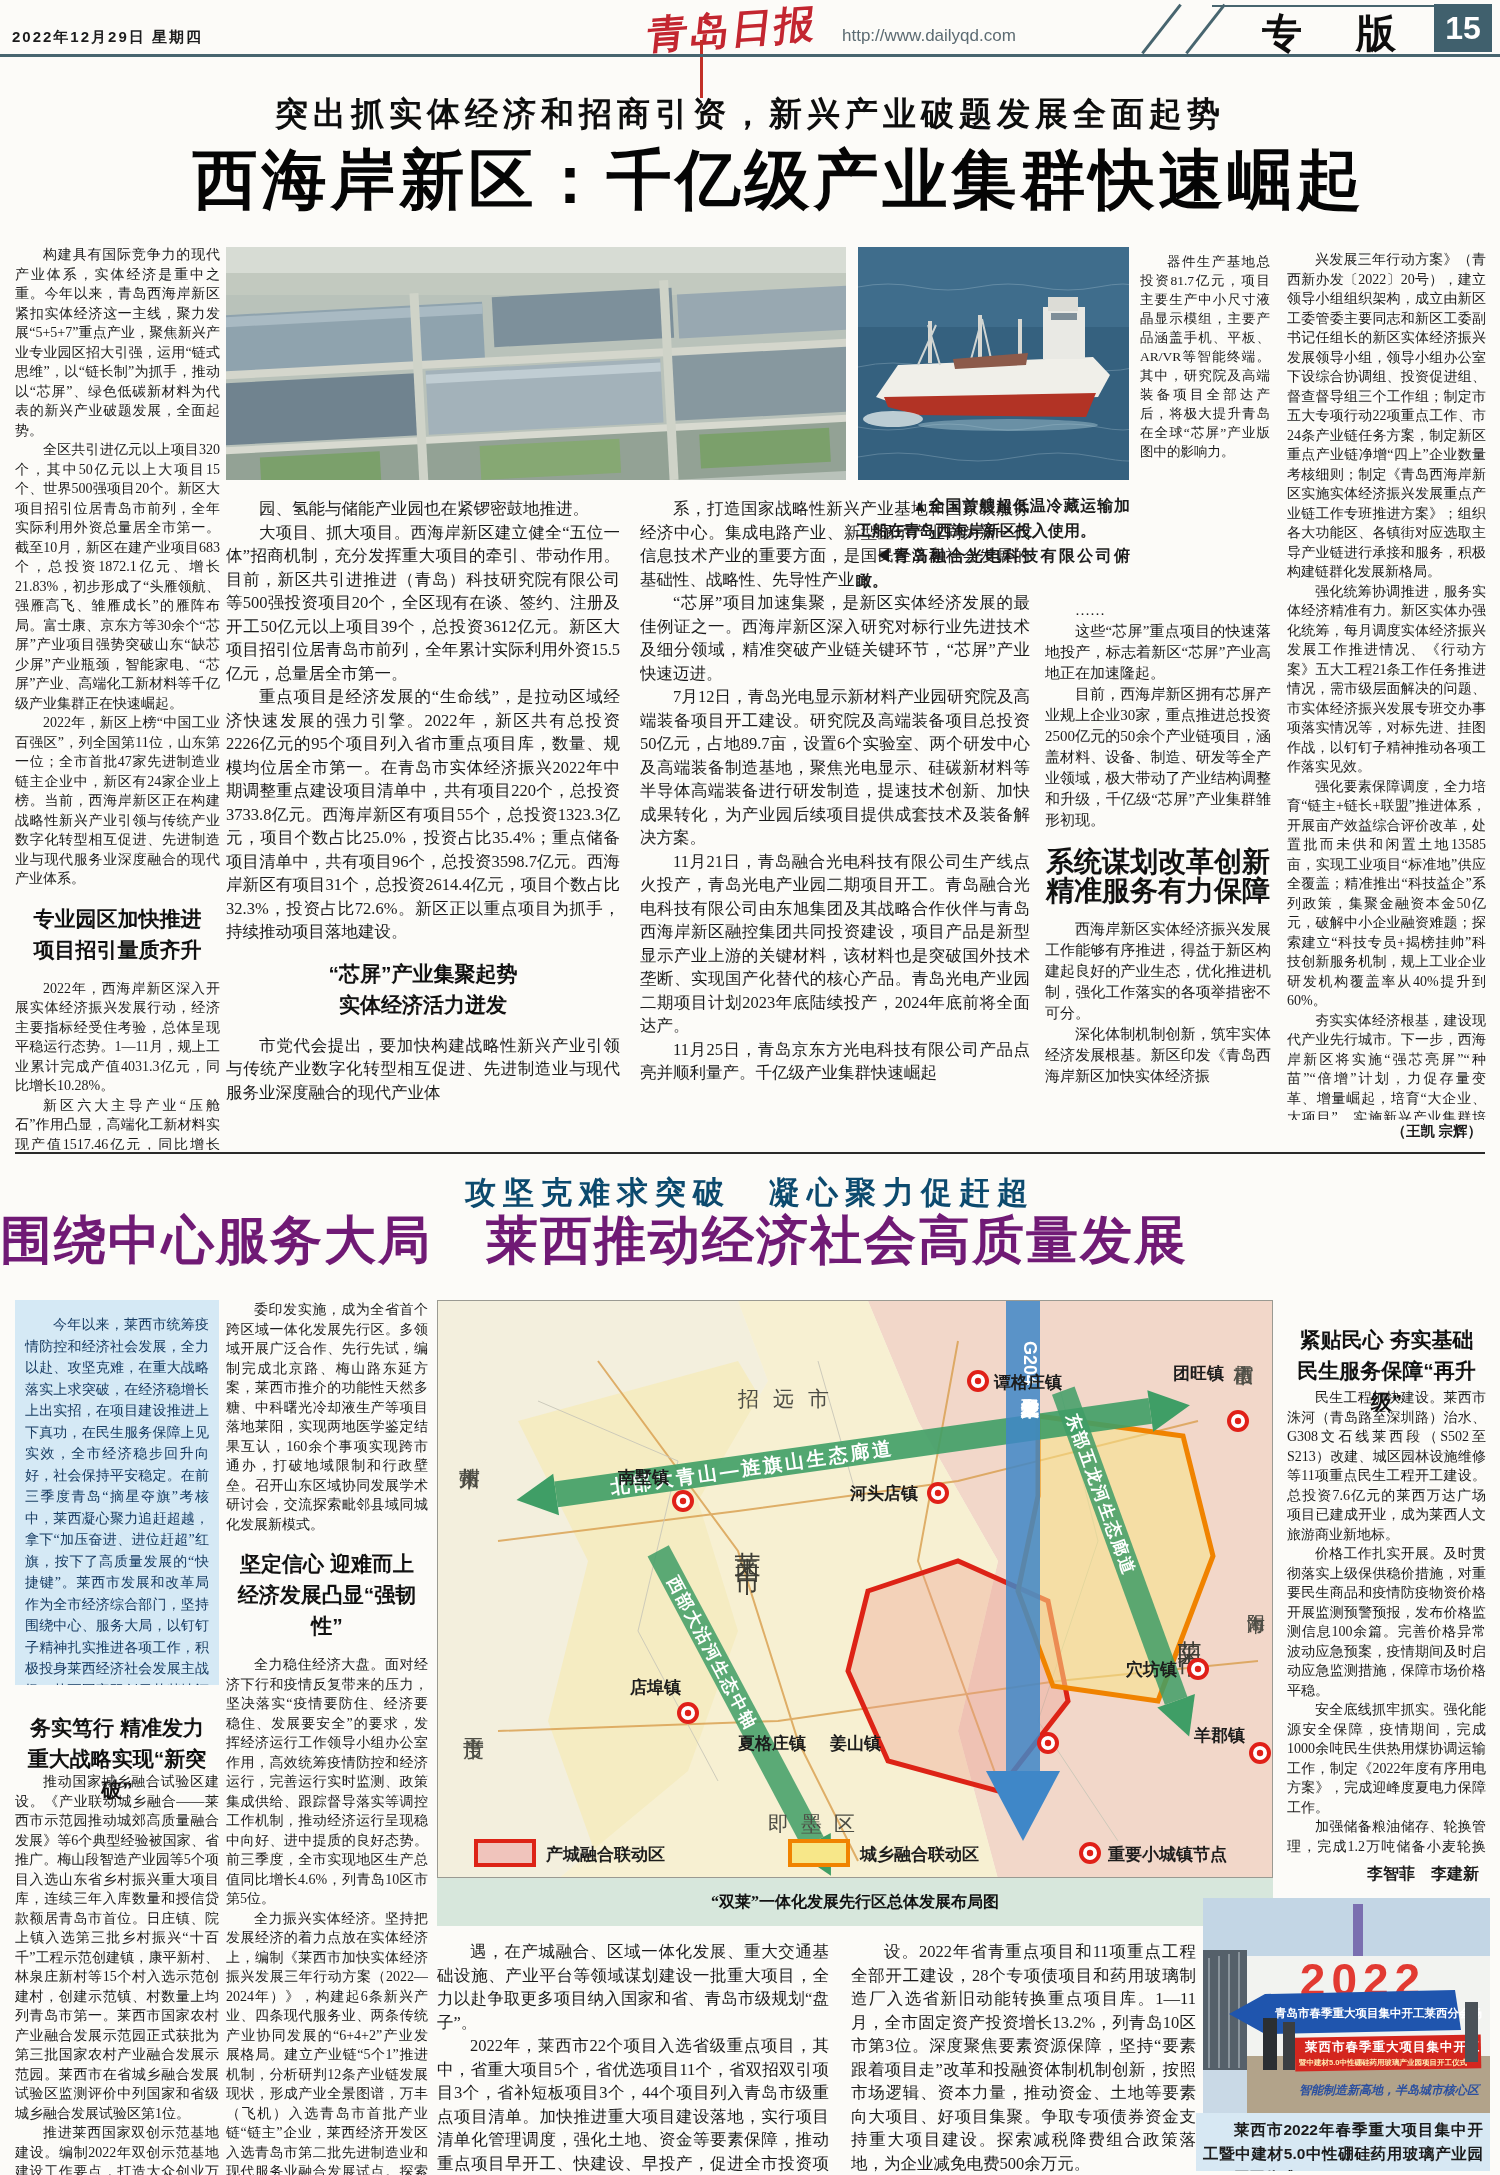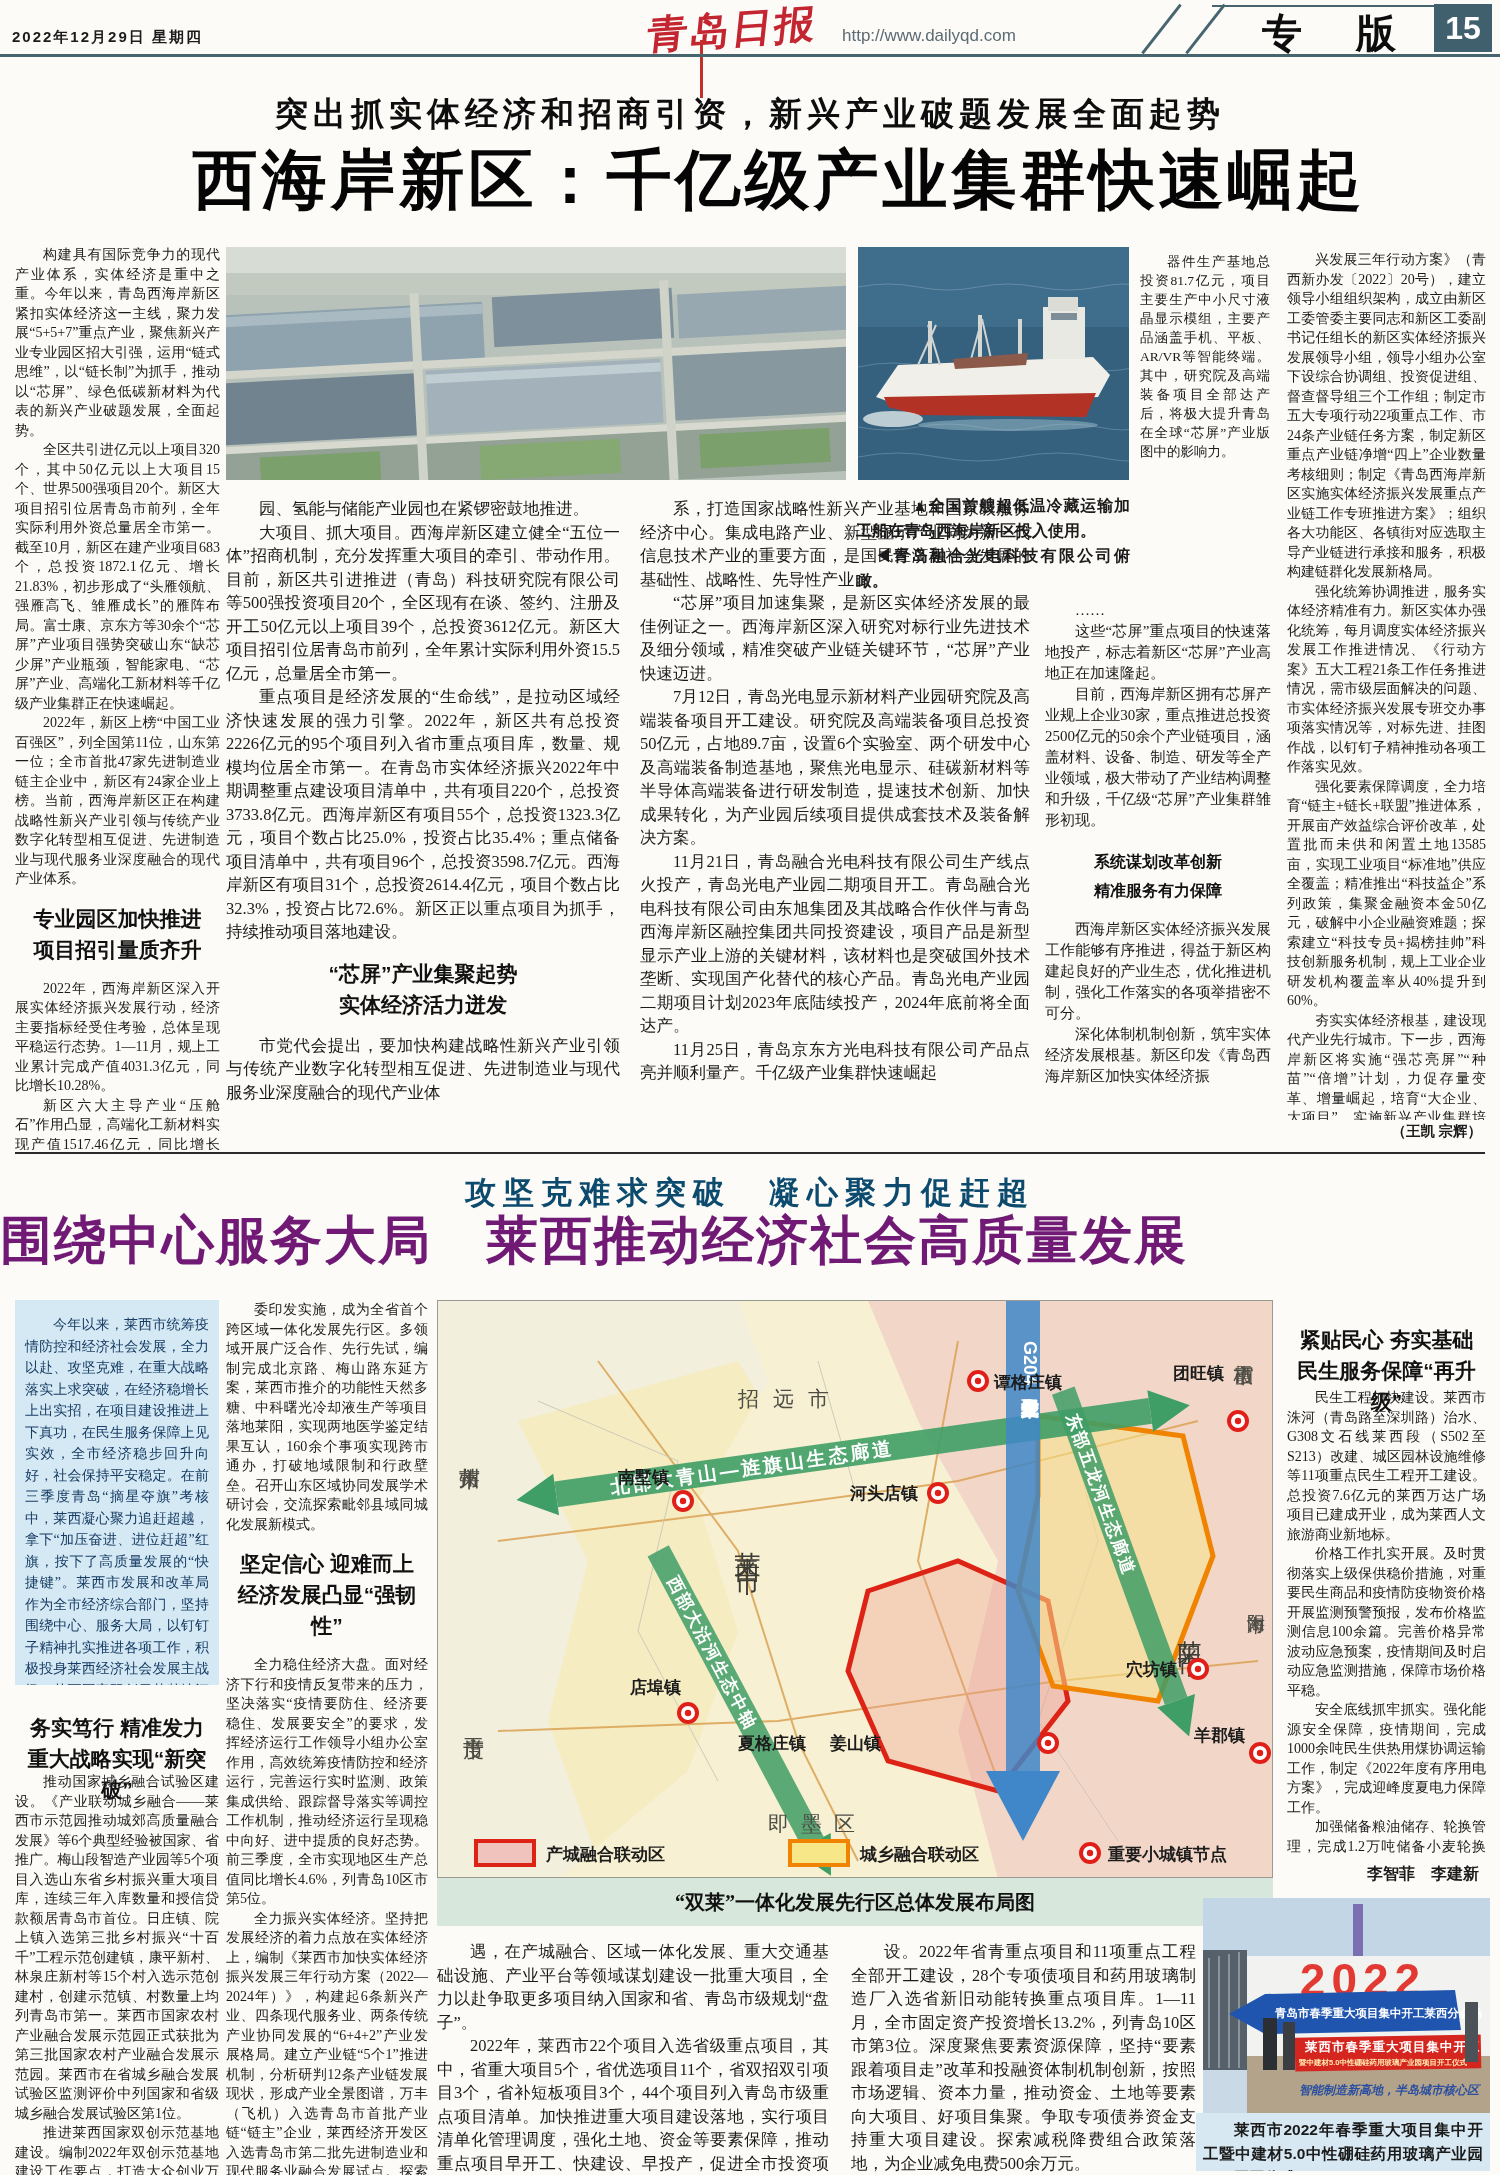--- a/index.html
+++ b/index.html
@@ -7,21 +7,21 @@
         font-family:"Liberation Serif","DejaVu Serif",serif;color:#1b1b1b;}
   .abs{position:absolute;}
   .col{position:absolute;overflow:hidden;text-align:justify;}
   .col p{margin:0;text-indent:2em;}
   .b14 p{font-size:14px;line-height:19.5px;}
   .b16 p{font-size:16.5px;line-height:23.5px;}
   .b15 p{font-size:15px;line-height:21px;}
   .b13 p{font-size:13.5px;line-height:19px;}
   .subhead{font-family:"Liberation Sans","DejaVu Sans",sans-serif;font-weight:bold;
            font-size:21px;line-height:31px;text-align:center;color:#111;margin:14px 0;}
-  .subhead.small{font-size:16px;line-height:29px;margin-top:16px;}
+  .subhead.small{font-size:28px;line-height:29px;margin-top:16px;}
   
   #hdr-date{left:12px;top:28px;font-family:"Liberation Sans",sans-serif;font-weight:bold;font-size:15px;letter-spacing:2px;}
   #hdr-logo{left:648px;top:2px;font-size:40px;font-weight:bold;color:#c32630;transform:skewX(-10deg) rotate(-4deg);letter-spacing:2px;}
   #logo-desc{left:700px;top:40px;width:3px;height:58px;background:#c23028;}
   #hdr-url{left:842px;top:26px;font-size:17px;color:#5c6b72;font-family:"Liberation Sans",sans-serif;}
   #hdr-rule{left:0;top:54px;width:1500px;height:3px;background:#47656f;}
   .hdr-diag{width:3px;height:62px;background:#47656f;transform:rotate(38deg);top:-2px;}
   #hdr-topline{left:1212px;top:5px;width:222px;height:2px;background:#47656f;}
   #hdr-section{left:1262px;top:6px;font-size:40px;font-weight:bold;letter-spacing:22px;color:#0d0d0d;}
   #hdr-page{left:1434px;top:4px;width:58px;height:48px;background:#40606d;color:#fff;
@@ -38,21 +38,21 @@
   #a1-cap2{text-indent:1.2em;}
   .byline{font-weight:bold;text-align:right;}
   #divider{left:15px;top:1152px;width:1470px;height:2px;background:#2a2a2a;}
   
   #a2-kicker{left:0;top:1172px;width:1500px;text-align:center;font-weight:bold;font-size:31px;letter-spacing:7px;color:#0c4a6e;}
   #a2-headline{left:0;top:1206px;width:1500px;text-align:left;font-weight:900;font-size:52px;letter-spacing:2px;color:#701a75;}
   #a2-intro{left:15px;top:1300px;width:204px;height:385px;background:#d5e9f5;box-sizing:border-box;
             padding:14px 10px;overflow:hidden;}
   #a2-intro p{margin:0;text-indent:2em;font-size:14px;line-height:21.5px;color:#173c63;text-align:justify;}
   #map-caption{left:437px;top:1878px;width:836px;height:48px;background:#d7e7dc;
-               font-weight:bold;font-size:20px;text-align:center;line-height:48px;color:#111;}
+               font-weight:bold;font-size:16px;text-align:center;line-height:48px;color:#111;}
   #ph2-caption{left:1196px;top:2113px;width:294px;height:58px;background:#d7e8f3;box-sizing:border-box;padding:5px 7px;overflow:hidden;}
   #ph2-caption p{margin:0;font-family:"Liberation Sans",sans-serif;font-weight:bold;font-size:15.5px;line-height:24px;text-indent:2em;text-align:justify;}
   #a2-byline{left:1287px;top:1864px;width:192px;text-align:right;font-weight:bold;font-size:16px;}
   svg text{font-family:"Liberation Sans","DejaVu Sans",sans-serif;}
   .vert{writing-mode:tb;}
 </style>
 </head>
 <body>
 
 <div id="page">

